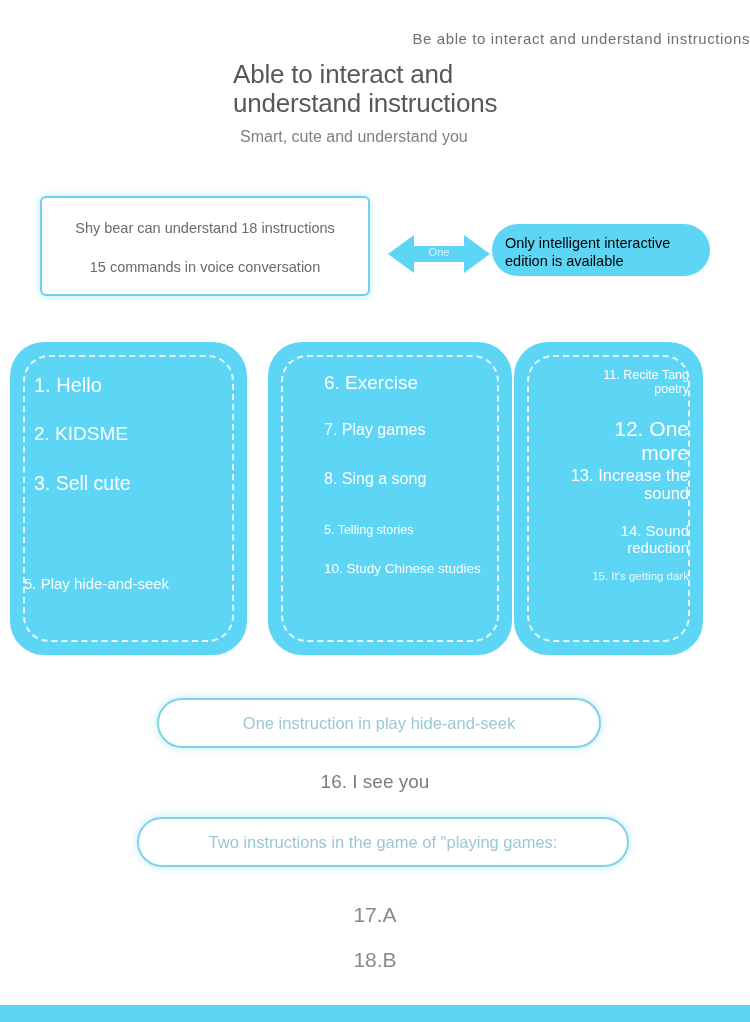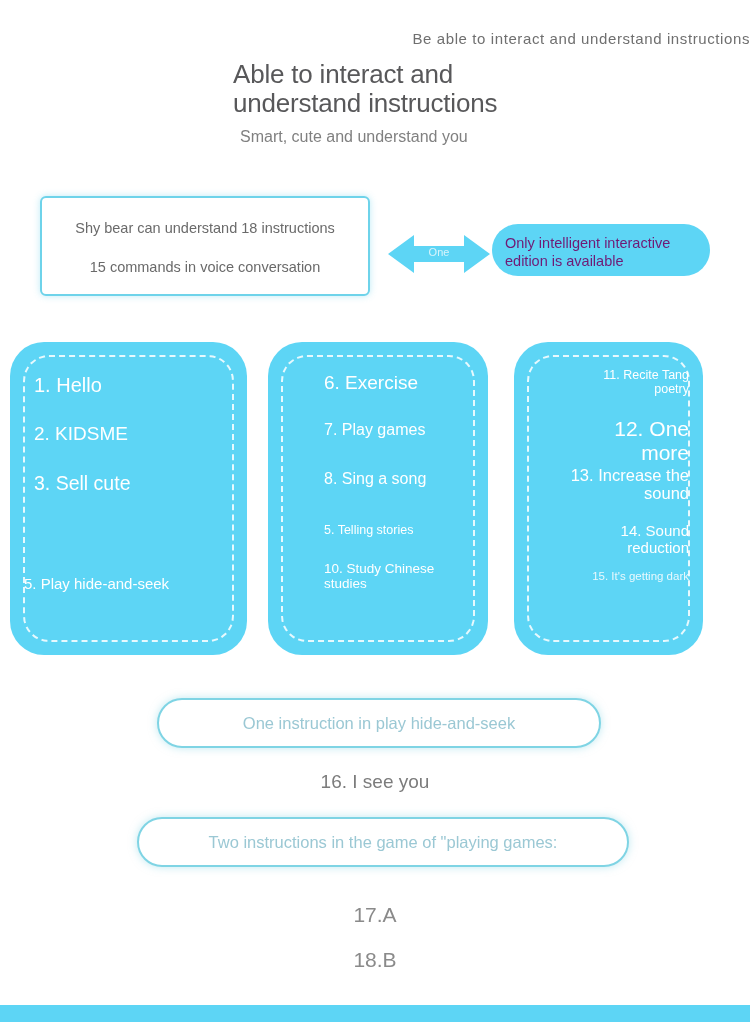--- a/index.html
+++ b/index.html
@@ -88,21 +88,21 @@
 
   .blue-pill {
     position: absolute;
     left: 492px;
     top: 224px;
     width: 218px;
     height: 52px;
     box-sizing: border-box;
     border-radius: 26px;
     background: #5dd5f5;
-    color: #701a75;
+    color: #000000;
     font-size: 14.5px;
     line-height: 1.25;
     padding: 10px 13px 0 13px;
   }
 
   
   .cards {
     position: absolute;
     left: 10px;
     top: 342px;
@@ -111,21 +111,21 @@
   }
   .card {
     position: absolute;
     top: 0;
     height: 313px;
     box-sizing: border-box;
     background: #5dd5f5;
     border-radius: 34px;
   }
   .card.c1 { left: 0px;   width: 237px; }
-  .card.c2 { left: 258px; width: 220px; }
+  .card.c2 { left: 258px; width: 244px; }
   .card.c3 { left: 504px; width: 189px; text-align: right; }
 
   .card-inner {
     position: absolute;
     left: 13px;
     right: 13px;
     top: 13px;
     bottom: 13px;
     border: 2px dashed rgba(255,255,255,0.85);
     border-radius: 26px;

